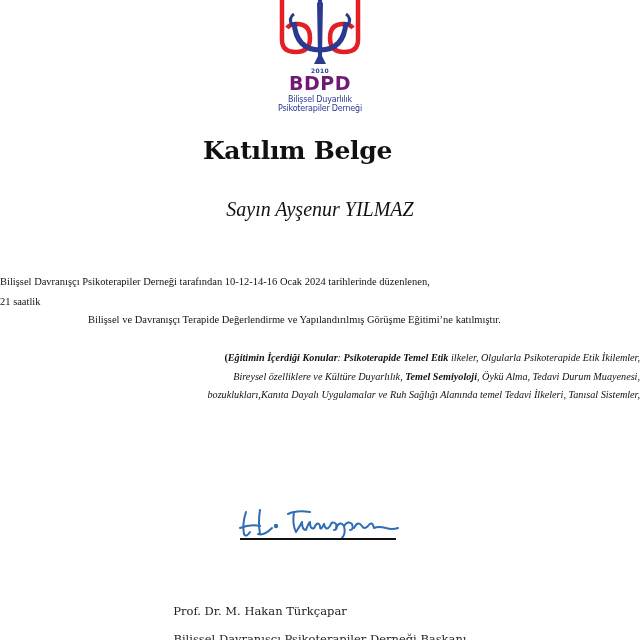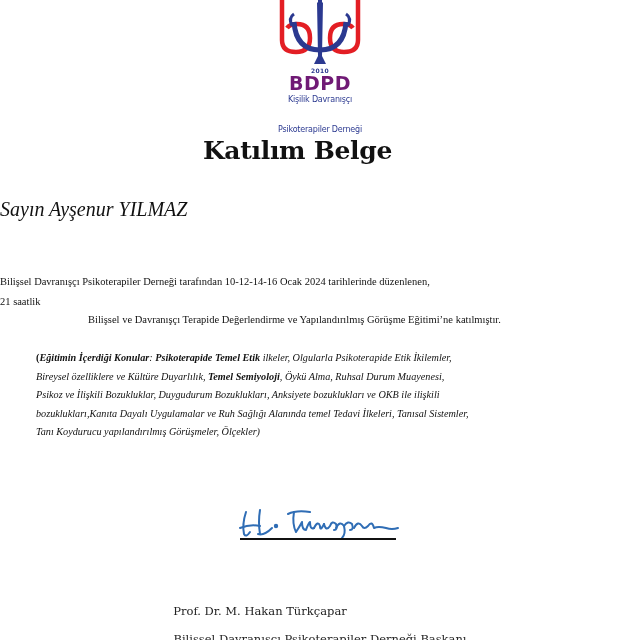--- a/index.html
+++ b/index.html
@@ -3,32 +3,32 @@
 <meta charset="utf-8">
 <style>
   html, body { margin: 0; padding: 0; background: #ffffff; }
   body { width: 640px; height: 640px; overflow: hidden; position: relative; font-family: "Liberation Serif", serif; color: #111; }
   .logo { position: absolute; left: 270px; top: 0; width: 100px; height: 118px; }
   .logo svg { display: block; }
   .logo-year { position: absolute; left: 0; width: 100px; top: 67px; text-align: center; font-family: "DejaVu Sans", sans-serif; font-size: 6px; font-weight: bold; color: #2b3990; letter-spacing: 0.3px; }
   .logo-abbr { position: absolute; left: 0; width: 100px; top: 73px; text-align: center; font-family: "DejaVu Sans", sans-serif; font-size: 19px; font-weight: bold; color: #701a75; letter-spacing: 0.5px; line-height: 20px; }
   .logo-sub { position: absolute; left: 0; width: 100px; text-align: center; font-family: "DejaVu Sans", sans-serif; font-size: 8px; color: #2b3990; line-height: 9px; letter-spacing: -0.2px; }
   .logo-sub.l1 { top: 95px; }
-  .logo-sub.l2 { top: 104px; margin-top: 21px; }
+  .logo-sub.l2 { top: 104px; }
 
   .title { position: absolute; top: 136px; left: 0; width: 595px; text-align: center; font-family: "DejaVu Serif", serif; font-weight: bold; font-size: 25px; letter-spacing: -0.3px; color: #111; }
-  .recipient { position: absolute; top: 198px; left: 0; width: 640px; text-align: left; font-family: "Liberation Serif", serif; font-style: italic; font-size: 20px; color: #111; }
+  .recipient { position: absolute; top: 198px; left: 0; width: 640px; text-align: center; font-family: "Liberation Serif", serif; font-style: italic; font-size: 20px; color: #111; }
 
   .body-line { position: absolute; left: 0; width: 640px; text-align: left; font-size: 10.5px; color: #111; line-height: 14px; }
   .body-line.l1 { top: 275px; }
   .body-line.l2 { top: 295px; }
   .body-line.l3 { top: 313px; left: 88px; width: 560px; text-align: left; }
 
   .topics { position: absolute; top: 349px; left: 0; width: 640px; font-style: italic; font-size: 10.2px; line-height: 18.6px; color: #111; }
-  .topics .tline { text-align: left; white-space: nowrap; padding-left: 36px; }
+  .topics .tline { text-align: right; white-space: nowrap; padding-left: 36px; }
   .topics .b { font-weight: bold; }
   .topics .n { font-style: normal; }
 
   .sig { position: absolute; left: 236px; top: 498px; width: 170px; height: 44px; }
   .sig-line { position: absolute; left: 240px; top: 538px; width: 156px; height: 2px; background: #111; }
 
   .signer { position: absolute; top: 604px; left: 0; width: 520px; text-align: center; font-family: "DejaVu Serif", serif; font-size: 11.5px; color: #222; }
   .signer-title { position: absolute; top: 632px; left: 0; width: 640px; text-align: center; font-family: "DejaVu Serif", serif; font-size: 11.5px; color: #222; }
 </style>
 </head>
@@ -43,41 +43,39 @@
 
     <path d="M24 22 Q26 50 50 50 Q74 50 76 22" fill="none" stroke="#2b3990" stroke-width="5"></path>
     <path d="M22 26 Q18 18 24 14" fill="none" stroke="#2b3990" stroke-width="3"></path>
     <path d="M78 26 Q82 18 76 14" fill="none" stroke="#2b3990" stroke-width="3"></path>
 
     <path d="M47 2 Q50 6 53 2 L52 56 L56 64 L44 64 L48 56 Z" fill="#2b3990"></path>
     <rect x="48" y="0" width="4" height="58" fill="#2b3990"></rect>
   </svg>
   <div class="logo-year">2010</div>
   <div class="logo-abbr">BDPD</div>
-  <div class="logo-sub l1">Kişilik Davranışçı</div>
+  <div class="logo-sub l1">Bilişsel Duyarlılık</div>
   <div class="logo-sub l2">Psikoterapiler Derneği</div>
 </div>
 
 <div class="title">Katılım Belge</div>
 <div class="recipient">Sayın Ayşenur YILMAZ</div>
 
 <div class="body-line l1">Bilişsel Davranışçı Psikoterapiler Derneği tarafından 10-12-14-16 Ocak 2024 tarihlerinde düzenlenen,</div>
 <div class="body-line l2">21 saatlik</div>
 <div class="body-line l3">Bilişsel ve Davranışçı Terapide Değerlendirme ve Yapılandırılmış Görüşme Eğitimi’ne katılmıştır.</div>
 
 <div class="topics">
   <div class="tline">
     <span class="b n">(</span><span class="b">Eğitimin İçerdiği Konular</span><span>: </span><span class="b" style="font-weight:600">Psikoterapide Temel Etik</span><span> ilkeler, Olgularla Psikoterapide Etik İkilemler,</span>
   </div>
   <div class="tline">
-    <span>Bireysel özelliklere ve Kültüre Duyarlılık, </span><span class="b" style="font-weight:600">Temel Semiyoloji</span><span>, Öykü Alma, Ruhsal Durum Muayenesi,</span>
+    <span>Bireysel özelliklere ve Kültüre Duyarlılık, </span><span class="b" style="font-weight:600">Temel Semiyoloji</span><span>, Öykü Alma, Tedavi Durum Muayenesi,</span>
   </div>
-  <div class="tline">Psikoz ve İlişkili Bozukluklar, Duygudurum Bozuklukları, Anksiyete bozuklukları ve OKB ile ilişkili</div>
   <div class="tline">bozuklukları,Kanıta Dayalı Uygulamalar ve Ruh Sağlığı Alanında temel Tedavi İlkeleri, Tanısal Sistemler,</div>
-  <div class="tline">Tanı Koydurucu yapılandırılmış Görüşmeler, Ölçekler)</div>
 </div>
 
 <div class="sig">
   <svg width="170" height="44" viewBox="0 0 170 44">
     <g fill="none" stroke="#2f6db5" stroke-width="2" stroke-linecap="round" stroke-linejoin="round">
       <path d="M10 14 Q6 26 8 36 Q10 40 14 34"></path>
       <path d="M4 30 Q14 26 24 28"></path>
       <path d="M24 12 Q22 24 24 36"></path>
       <path d="M22 36 Q28 38 36 30"></path>
       <circle cx="40" cy="28" r="1.2" fill="#2f6db5"></circle>

